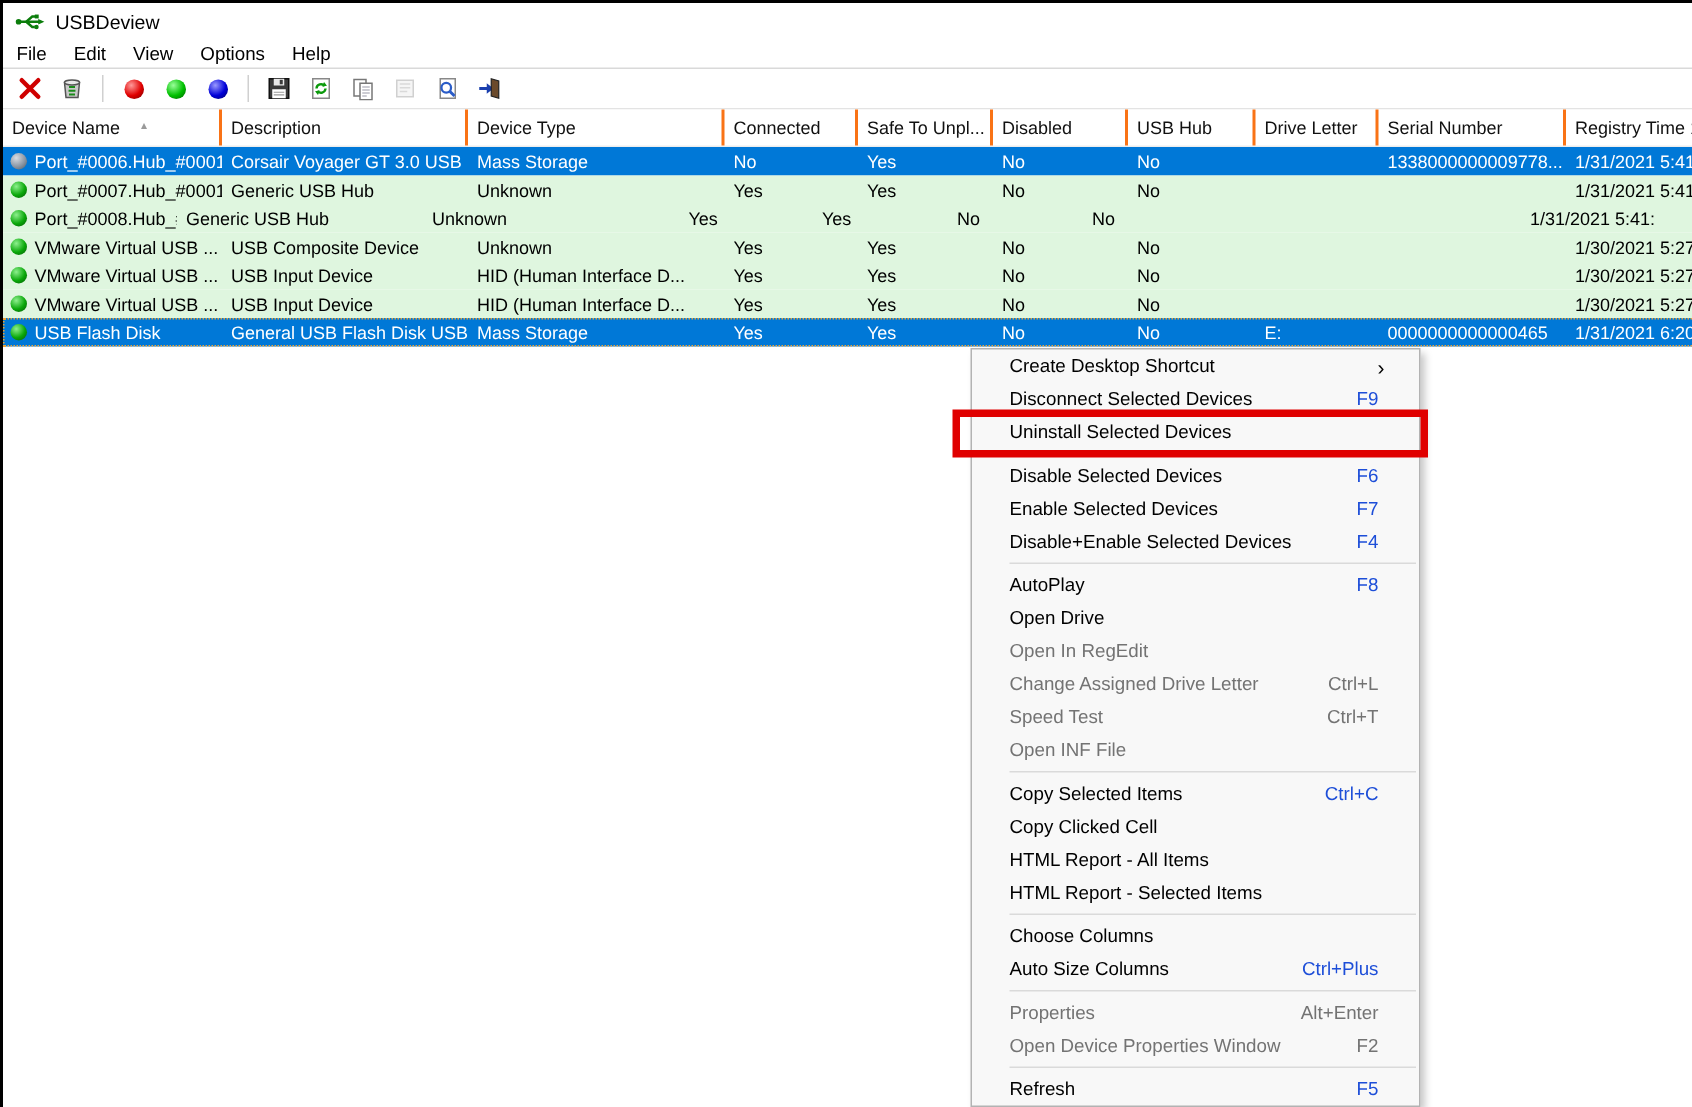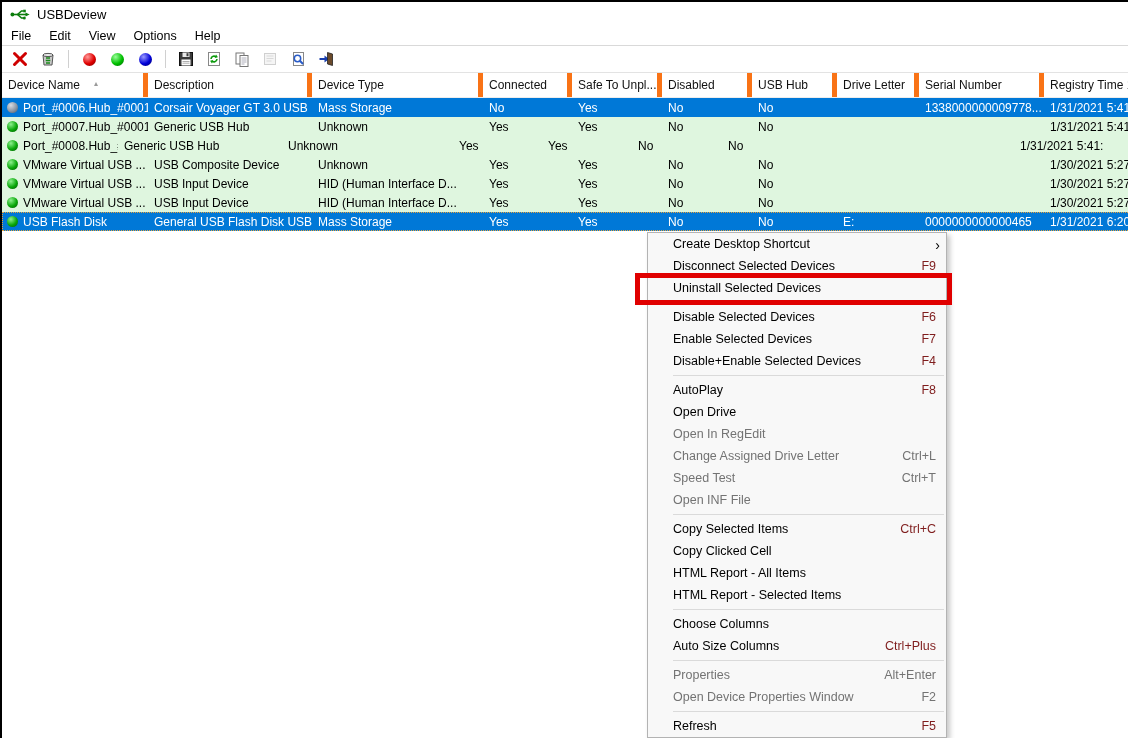--- a/index.html
+++ b/index.html
@@ -24,42 +24,42 @@
   .tb-sep { width:1px; height:18px; background:#d0d0d0; margin:0 2px; }
   .ball { width:13px; height:13px; border-radius:50%; }
   .ball.red   { background:radial-gradient(circle at 35% 30%, #ff9a9a, #e00000 55%, #700000); }
   .ball.green { background:radial-gradient(circle at 35% 30%, #9aff9a, #00c000 55%, #005c00); }
   .ball.blue  { background:radial-gradient(circle at 35% 30%, #9a9aff, #0000d8 55%, #000060); }
 
   
   .listview { width:1128px; }
   .lv-header { display:flex; height:25px; background:#fff; border-bottom:1px solid #ededed;
     font-size:12px; color:#111; }
-  .hcell { display:flex; align-items:center; padding-left:6px; border-right:5px solid #f97316;
+  .hcell { display:flex; align-items:center; padding-left:6px; border-right:2px solid #f97316;
     white-space:nowrap; overflow:hidden; flex:none; }
   .sort-arrow { color:#9a9a9a; font-size:8px; margin-left:14px; transform:translateY(-2px); }
   .lv-rows { width:1128px; }
   .row { display:flex; height:19px; align-items:center; font-size:12px; color:#000;
     white-space:nowrap; }
   .row.green-bg { background:#dff6df; }
   .row.selected { background:#0078d7; color:#fff; }
   .row.focus { outline:1px dotted #e8a33d; outline-offset:-1px; }
   .cell { padding-left:6px; overflow:hidden; white-space:nowrap; flex:none; }
   .cell.first { display:flex; align-items:center; gap:5px; padding-left:5px; }
   .row-ball { width:11px; height:11px; border-radius:50%; flex:none; }
   .row-ball.green { background:radial-gradient(circle at 35% 30%, #8df08d, #0aa80a 55%, #045504); }
   .row-ball.gray  { background:radial-gradient(circle at 35% 30%, #d8dce2, #8b97a5 55%, #4d5761); }
 
   
   .context-menu { position:absolute; left:645px; top:230px; width:300px;
     background:#f8f8f8; border:1px solid #b3b3b3; box-shadow:3px 3px 5px rgba(0,0,0,.22);
     font-size:12.5px; color:#000; z-index:5; }
-  .menu-item { height:22px; line-height:21px; padding-left:25px; padding-right:10px;
+  .menu-item { height:22px; line-height:21px; padding-left:25px; padding-right:27px;
     display:flex; justify-content:space-between; align-items:flex-end; cursor:default; }
-  .menu-item .shortcut { color:#7f1d1d; }
+  .menu-item .shortcut { color:#1d4ed8; }
   .menu-item.disabled, .menu-item.disabled .shortcut { color:#737373; }
   .menu-item .submenu-arrow { font-size:14px; line-height:20px; transform:translateX(4px); }
   .menu-sep { border-top:1px solid #dadada; margin:3px 2px 3px 25px; height:0; }
 
   
   .annotation-box { position:absolute; left:633px; top:271px; width:317px; height:32px;
     border:5px solid #e00000; z-index:9; pointer-events:none; }
 
   svg { display:block; }
 </style>

